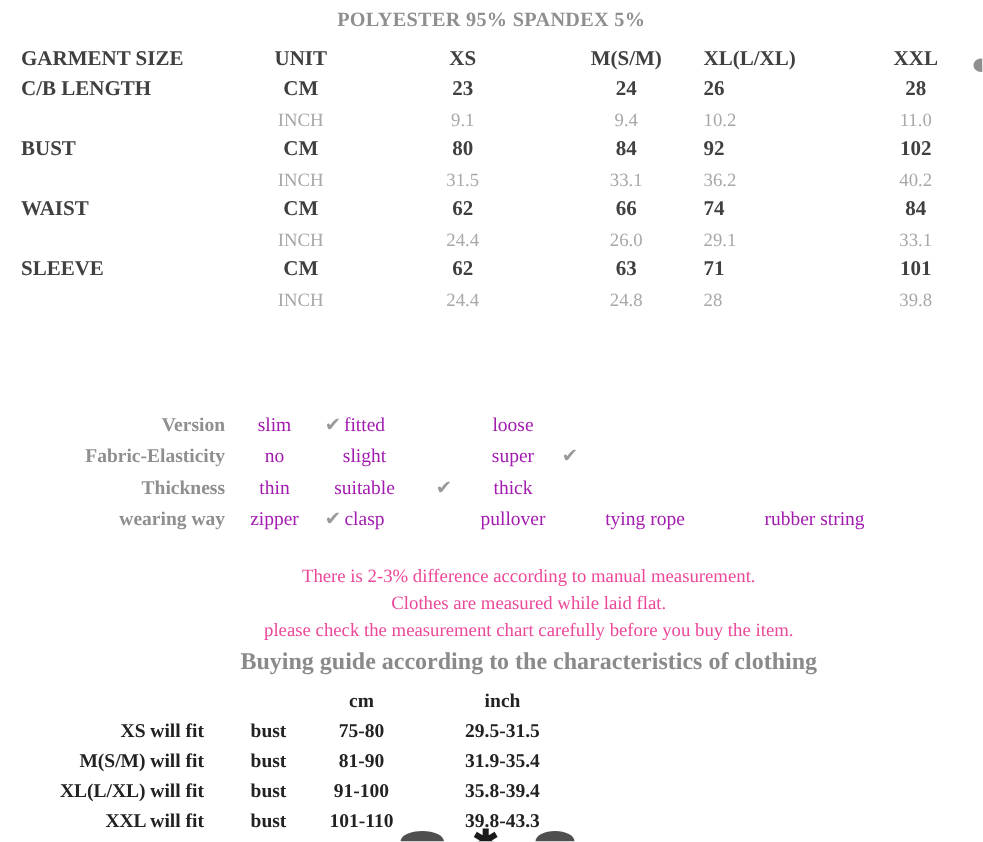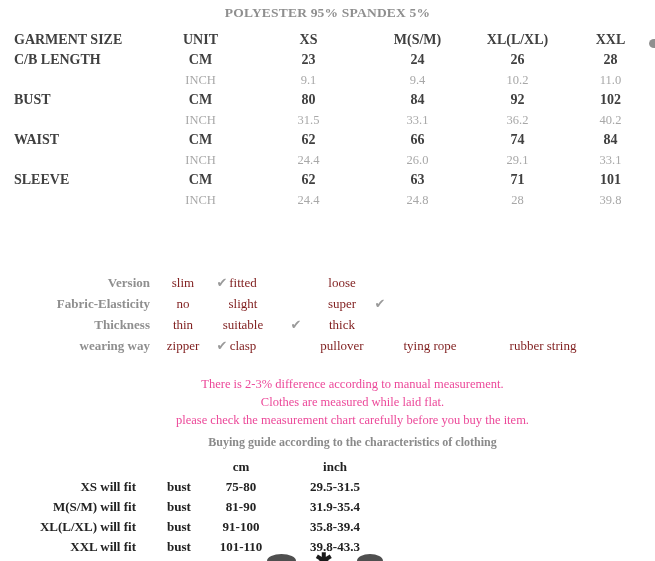--- a/index.html
+++ b/index.html
@@ -25,52 +25,52 @@
     letter-spacing: 0.2px;
   }
 
   
   .size-table { margin-top: 9px; }
   .st-row { display: flex; height: 20px; align-items: center; }
   .st-c0 { width: 150px; text-align: left; padding-left: 14px; }
   .st-c1 { width: 101px; text-align: center; }
   .st-c2 { width: 115px; text-align: center; }
   .st-c3 { width: 103px; text-align: center; }
-  .st-c4 { width: 97px;  text-align: center; }
+  .st-c4 { width: 97px;  text-align: left; }
   .st-c5 { width: 89px;  text-align: center; }
   .st-bold  { font-size: 14px;   font-weight: bold; color: #404040; }
   .st-light { font-size: 12.5px; font-weight: normal; color: #a8a8a8; }
 
   
   .attrs { margin-top: 62px; }
   .attr-row { position: relative; height: 21px; }
   .attr-row span { white-space: nowrap; font-size: 13px; line-height: 21px; }
   .attr-label {
     position: absolute; right: 505px; top: 0;
     font-weight: bold; color: #8f8f8f;
   }
   .attr-opt, .attr-check {
     position: absolute; top: 0;
     transform: translateX(-50%);
-    color: #7f1d1d;
+    color: #a21caf;
   }
   .attr-check { font-size: 14px; color: #9a9a9a; }
   .pos-o1 { left: 183px; }
   .pos-ca { left: 222px; }
   .pos-o2 { left: 243px; }
   .pos-cb { left: 296px; }
   .pos-o3 { left: 342px; }
   .pos-cc { left: 380px; }
   .pos-o4 { left: 430px; }
   .pos-o5 { left: 543px; }
 
   
   .notes { margin-top: 19px; margin-left: 50px; width: 605px; text-align: center; }
   .note-line { font-size: 12.5px; line-height: 18px; color: #ec4899; }
-  .note-title { margin-top: 3px; font-size: 12px; line-height: 20px; font-weight: bold; color: #8a8a8a; }
+  .note-title { margin-top: 3px; font-size: 16px; line-height: 20px; font-weight: bold; color: #8a8a8a; }
 
   
   .fit-table { margin-top: 5px; color: #222222; }
   .ft-row { display: flex; height: 20px; align-items: center; font-size: 13px; font-weight: bold; color: #222222; }
   .ft-c0 { width: 148px; text-align: right; padding-right: 12px; }
   .ft-c1 { width: 62px;  text-align: center; }
   .ft-c2 { width: 62px;  text-align: center; }
   .ft-c3 { width: 126px; text-align: center; }
 
   

